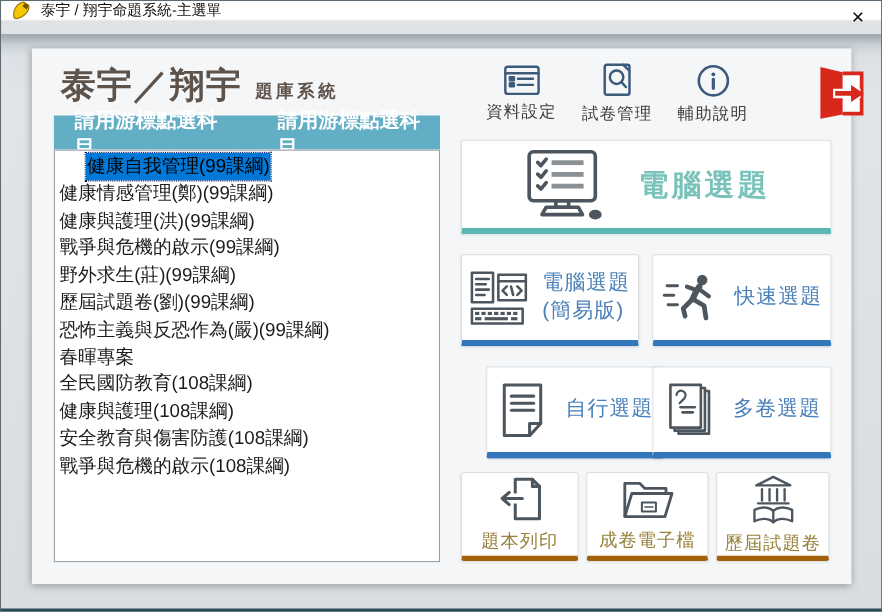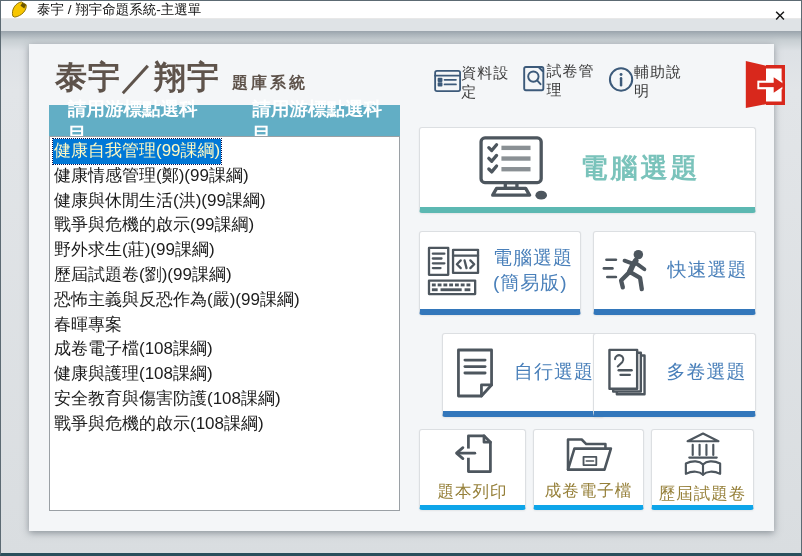--- a/index.html
+++ b/index.html
@@ -23,33 +23,33 @@
   .logo-main{font-size:32px;font-weight:bold;letter-spacing:1px;}
   .logo-sub{font-size:16px;font-weight:bold;margin-left:12px;letter-spacing:3px;}
   
   .list-header{position:absolute;left:20px;top:61px;width:351px;height:31px;background:#62aec5;
                color:#fff;font-weight:bold;font-size:18.5px;display:flex;align-items:center;padding-left:19px;}
   .list-header .h2{margin-left:37px;}
   .listbox{position:absolute;left:20px;top:92px;width:351px;height:375px;background:#fff;
            border:1px solid #9aa0a5;padding:2px 0 0 3px;overflow:hidden;}
   .list-item{font-size:17px;line-height:24.8px;color:#1c1c1c;white-space:nowrap;}
   .list-item span{display:inline-block;padding:0 1px;}
-  .list-item span.selected{background:#0078d7;color:#fef9c3;outline:1px dotted #10104a;}
-  
-  .top-action{position:absolute;width:80px;display:flex;flex-direction:row;align-items:center;cursor:default;}
+  .list-item span.selected{background:#0078d7;color:#000000;outline:1px dotted #10104a;margin-left:25px;}
+  
+  .top-action{position:absolute;width:80px;display:flex;flex-direction:column;align-items:center;cursor:default;}
   .top-action .lbl{font-size:15px;color:#3d3d3d;margin-top:5px;letter-spacing:1px;}
   .ic-navy{stroke:#3c5a7a;fill:none;stroke-linecap:round;stroke-linejoin:round;}
   .ic{stroke:#4d565e;fill:none;stroke-linecap:round;stroke-linejoin:round;}
   .exit-btn{position:absolute;left:712px;top:15px;width:50px;height:50px;cursor:default;}
   
   .menu-btn{position:absolute;background:#fff;border:1px solid #dcdfe2;border-radius:3px;
             box-shadow:0 1px 2px rgba(0,0,0,.07);display:flex;align-items:center;justify-content:center;cursor:default;}
   .bb-teal{border-bottom:6px solid #5cb8b2;}
   .bb-blue{border-bottom:6px solid #3377bb;}
-  .bb-gold{border-bottom:5px solid #0ea5e9;}
+  .bb-gold{border-bottom:5px solid #a16207;}
   .btn-label-xl{font-size:27px;color:#7ac3bb;letter-spacing:3px;font-weight:bold;}
   .btn-label-blue{font-size:19px;color:#4a80ba;letter-spacing:1px;white-space:pre-line;line-height:1.3;}
   .btn-label-gold{font-size:16.5px;color:#96803a;letter-spacing:1px;margin-top:4px;}
   .vstack{flex-direction:column;}
 </style>
 </head>
 <body>
 
 <div class="win">
 
@@ -72,27 +72,27 @@
 
       <div class="list-header">
         <span>請用游標點選科目</span>
         <span class="h2">請用游標點選科目</span>
       </div>
 
       <div class="listbox">
 
       <div class="list-item"><span class="selected">健康自我管理(99課綱)</span></div>
           <div class="list-item"><span>健康情感管理(鄭)(99課綱)</span></div>
-          <div class="list-item"><span>健康與休閒生活(洪)(99課綱)</span></div>
+          <div class="list-item"><span>健康與護理(洪)(99課綱)</span></div>
           <div class="list-item"><span>戰爭與危機的啟示(99課綱)</span></div>
           <div class="list-item"><span>野外求生(莊)(99課綱)</span></div>
           <div class="list-item"><span>歷屆試題卷(劉)(99課綱)</span></div>
           <div class="list-item"><span>恐怖主義與反恐作為(嚴)(99課綱)</span></div>
           <div class="list-item"><span>春暉專案</span></div>
-          <div class="list-item"><span>成卷電子檔(108課綱)</span></div>
+          <div class="list-item"><span>全民國防教育(108課綱)</span></div>
           <div class="list-item"><span>健康與護理(108課綱)</span></div>
           <div class="list-item"><span>安全教育與傷害防護(108課綱)</span></div>
           <div class="list-item"><span>戰爭與危機的啟示(108課綱)</span></div>
         </div>
 
       <div class="top-action" style="left:405px;top:15px;">
         <svg width="33" height="28" viewBox="0 0 36 30" class="ic-navy" stroke-width="2.4">
           <rect x="1.5" y="1.5" width="33" height="27" rx="2.5"></rect>
           <line x1="1.5" y1="8" x2="34.5" y2="8"></line>
           <rect x="6" y="12" width="4" height="3" fill="#3c5a7a"></rect>

